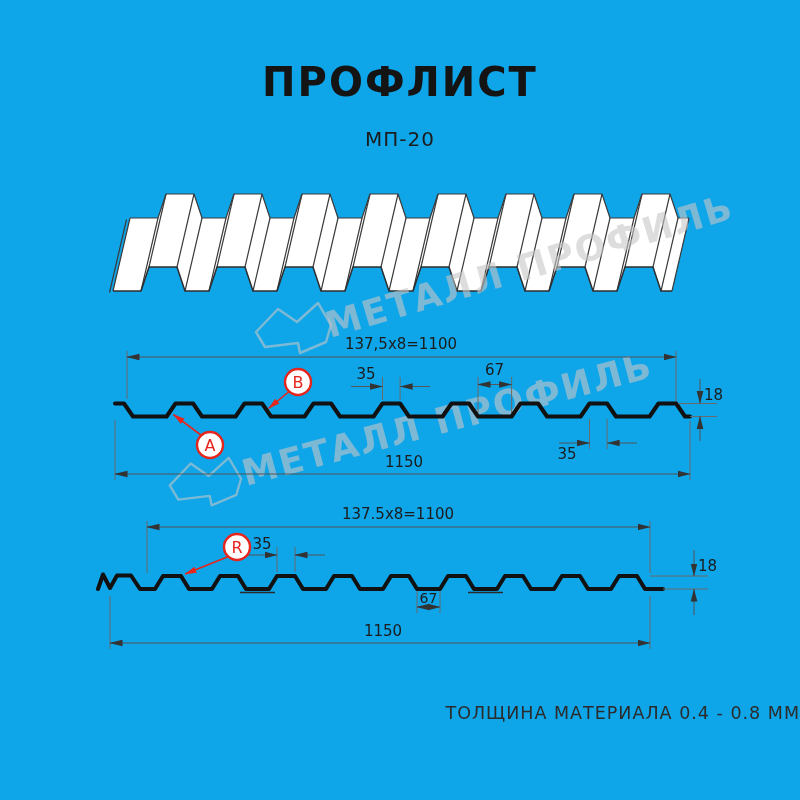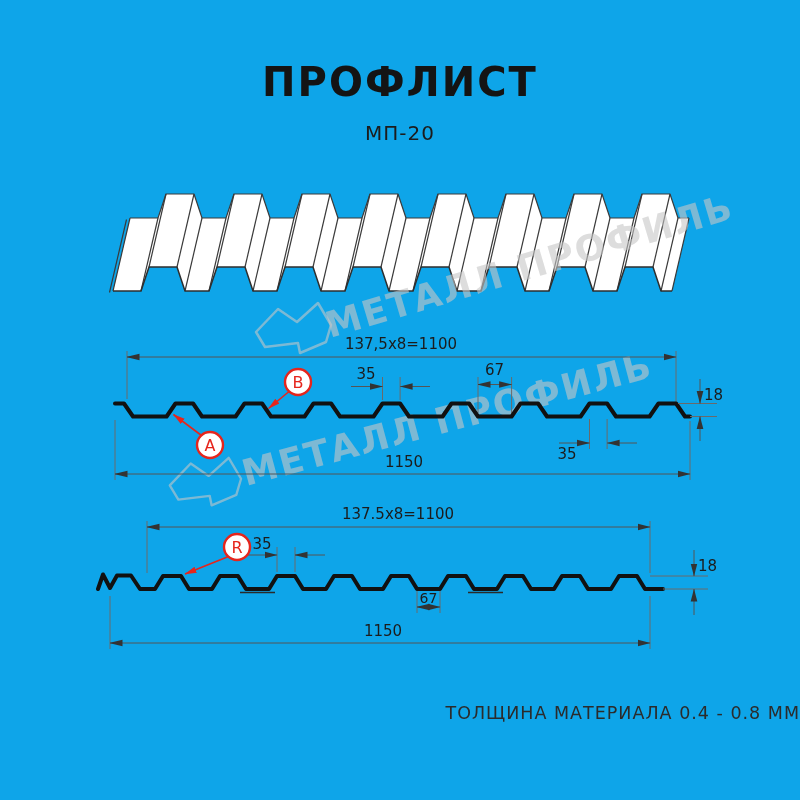--- a/index.html
+++ b/index.html
@@ -1,20 +1,20 @@
 <!DOCTYPE html>
 <html><head>
 <meta charset="utf-8">
 <style>
   html,body{margin:0;padding:0;background:#ffffff;}
   .page{position:relative;width:800px;height:800px;background:#0ea5e9;overflow:hidden;
         font-family:"DejaVu Sans","Liberation Sans",sans-serif;}
   .hdr{position:absolute;top:60px;left:0;width:800px;text-align:center;}
   .title{font-size:40px;font-weight:700;letter-spacing:2px;color:#141414;line-height:1.1;}
-  .subtitle{margin-top:17px;font-size:20px;font-weight:400;letter-spacing:1px;color:#1c1c1c;}
+  .subtitle{margin-top:23px;font-size:20px;font-weight:400;letter-spacing:1px;color:#1c1c1c;}
   .footer{position:absolute;top:703px;left:0;width:800px;text-align:right;
           font-size:17.5px;letter-spacing:1px;color:#2b2b2b;font-weight:400;}
   svg{position:absolute;top:0;left:0;}
   .thin{stroke:#555;stroke-width:1;fill:none;}
   .ext{stroke:#6a6a6a;stroke-width:1;fill:none;}
   .prof{stroke:#111;stroke-width:4;fill:none;stroke-linejoin:round;stroke-linecap:round;}
   .seam{stroke:#2a2a2a;stroke-width:1.4;fill:none;}
   .iso-line{stroke:#3a3a3a;stroke-width:1.2;fill:none;stroke-linejoin:round;}
   .iso-front{stroke:#2e2e2e;stroke-width:1.5;fill:none;stroke-linejoin:round;}
   .dimtxt{font-size:15px;fill:#1c1c1c;}

